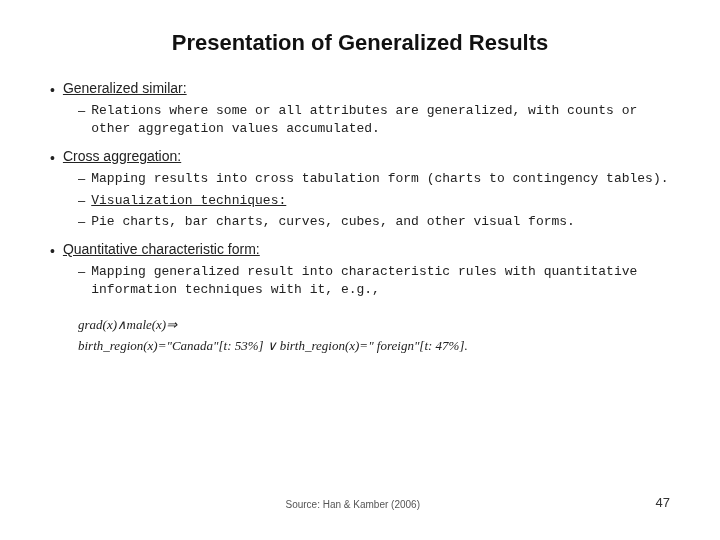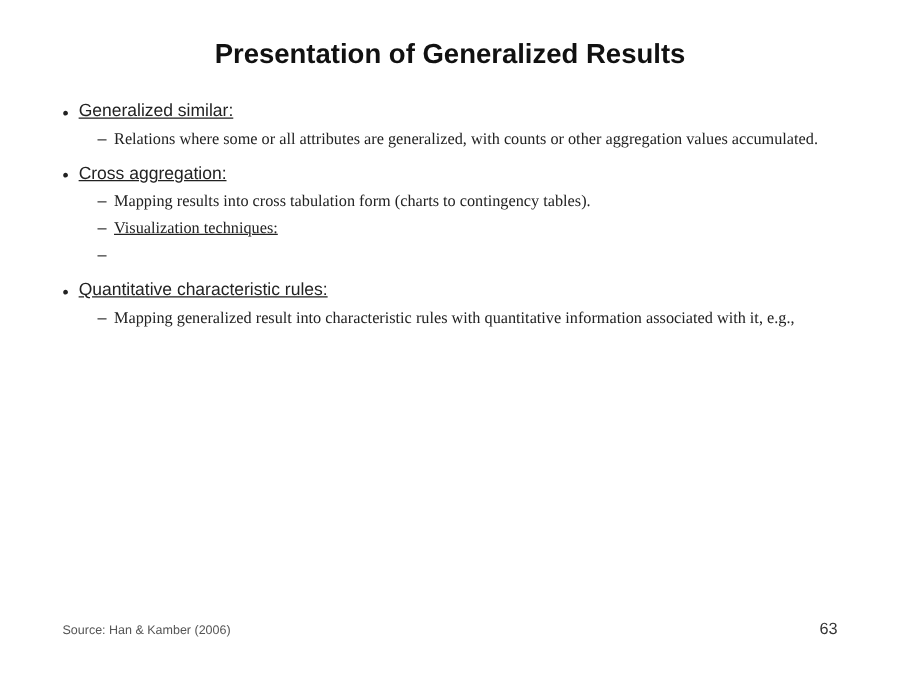--- a/index.html
+++ b/index.html
@@ -79,21 +79,21 @@
       font-size: 13px;
       line-height: 1.4;
     }
 
     .dash {
       flex-shrink: 0;
       font-family: Arial, sans-serif;
     }
 
     .sub-text {
-      font-family: Liberation Serif, serif;
+      font-family: Liberation Mono, monospace;
       font-size: 13px;
       line-height: 1.4;
     }
 
     .underline {
       text-decoration: underline;
     }
 
     .formula-block {
       margin-left: 28px;
@@ -111,21 +111,21 @@
       align-items: flex-end;
       margin-top: auto;
       padding-top: 6px;
     }
 
     .source {
       font-family: Arial, sans-serif;
       font-size: 10px;
       color: #555;
       flex: 1;
-      text-align: left;
+      text-align: center;
     }
 
     .page-num {
       font-family: Arial, sans-serif;
       font-size: 13px;
       color: #333;
     }
 
     .formula-line {
       display: block;
@@ -164,38 +164,43 @@
         <div class="sub-item">
           <span class="dash">–</span>
           <span class="sub-text">Mapping results into cross tabulation form (charts to contingency tables).</span>
         </div>
         <div class="sub-item">
           <span class="dash">–</span>
           <span class="sub-text underline">Visualization techniques:</span>
         </div>
         <div class="sub-item">
           <span class="dash">–</span>
+          <span class="sub-text">Pie charts, bar charts, curves, cubes, and other visual forms.</span>
         </div>
       </div>
     </div>
 
     <div class="bullet-item">
       <div class="bullet-main">
         <span class="bullet-dot">•</span>
-        <span class="bullet-label">Quantitative characteristic rules:</span>
+        <span class="bullet-label">Quantitative characteristic form:</span>
       </div>
       <div class="sub-items">
         <div class="sub-item">
           <span class="dash">–</span>
-          <span class="sub-text">Mapping generalized result into characteristic rules with quantitative information associated with it, e.g.,</span>
-        </div>
-      </div>
-    </div>
-
+          <span class="sub-text">Mapping generalized result into characteristic rules with quantitative information techniques with it, e.g.,</span>
+        </div>
+      </div>
+    </div>
+
+    <div class="formula-block">
+      <span class="formula-line">grad(x)∧male(x)⇒</span>
+      <span class="formula-line">birth_region(x)="Canada"[t: 53%] ∨ birth_region(x)=" foreign"[t: 47%].</span>
+    </div>
 
   </div>
 
   <div class="footer">
     <span class="source">Source: Han &amp; Kamber (2006)</span>
-    <span class="page-num">63</span>
+    <span class="page-num">47</span>
   </div>
 
 </div>
 
 </body></html>

